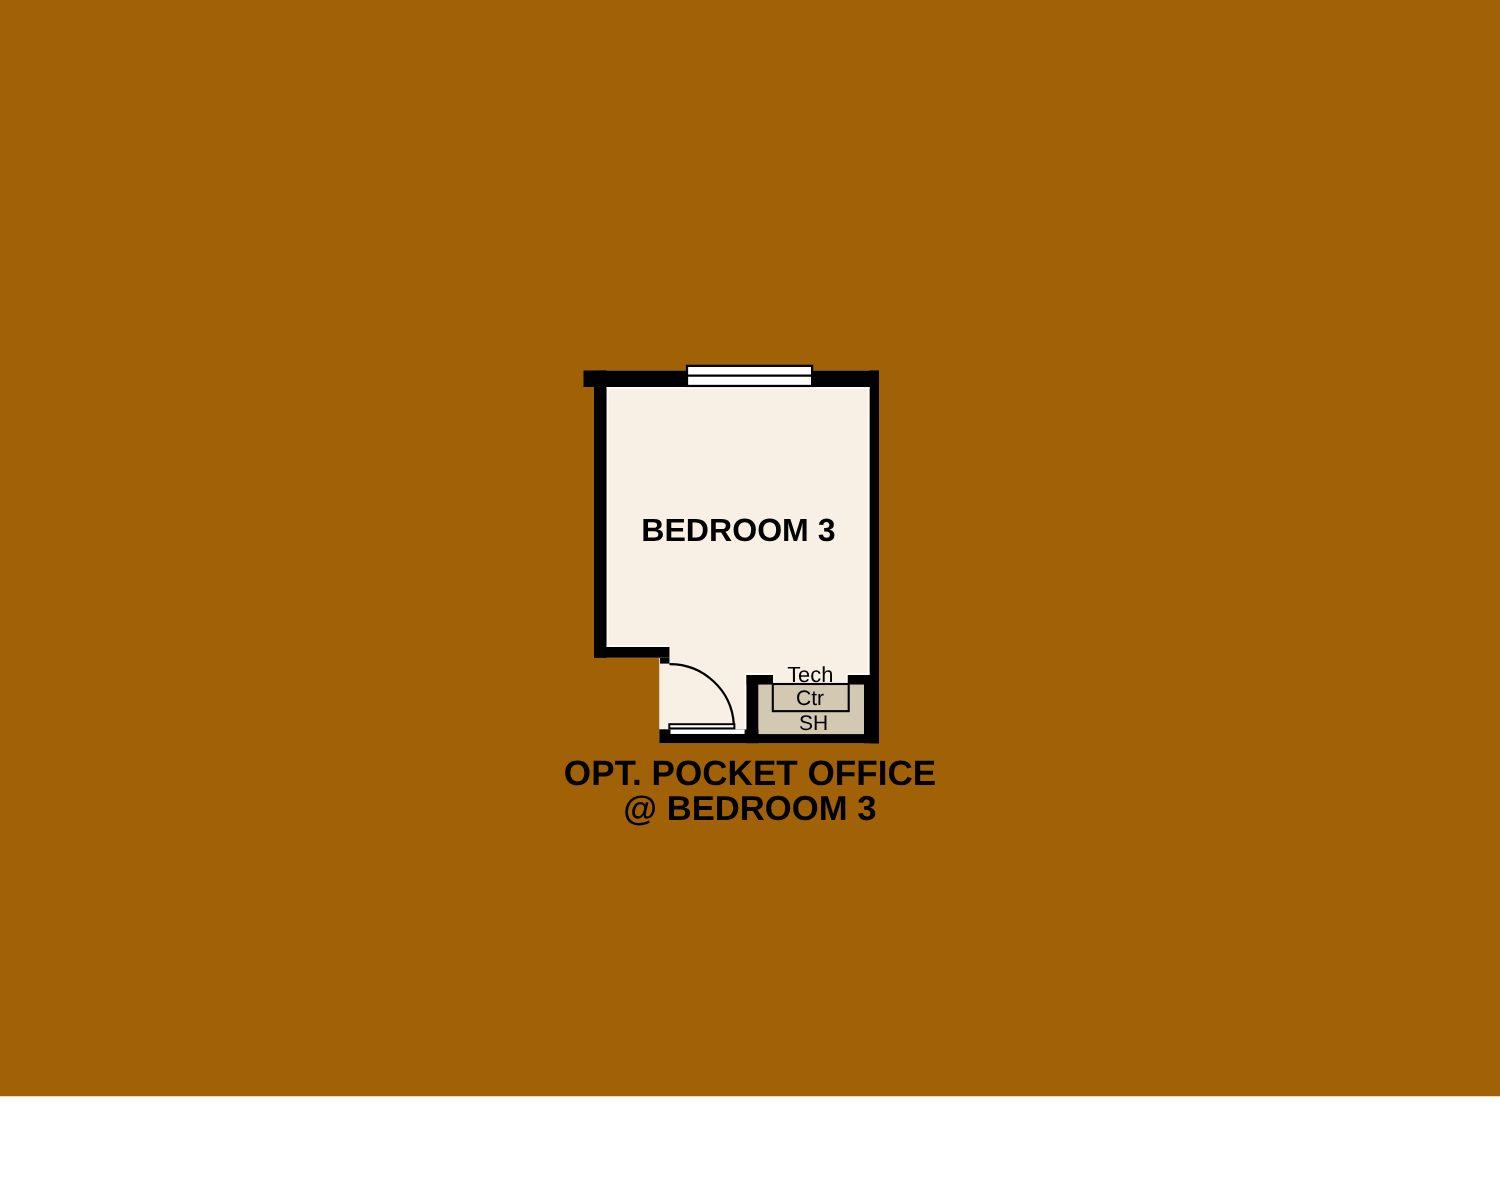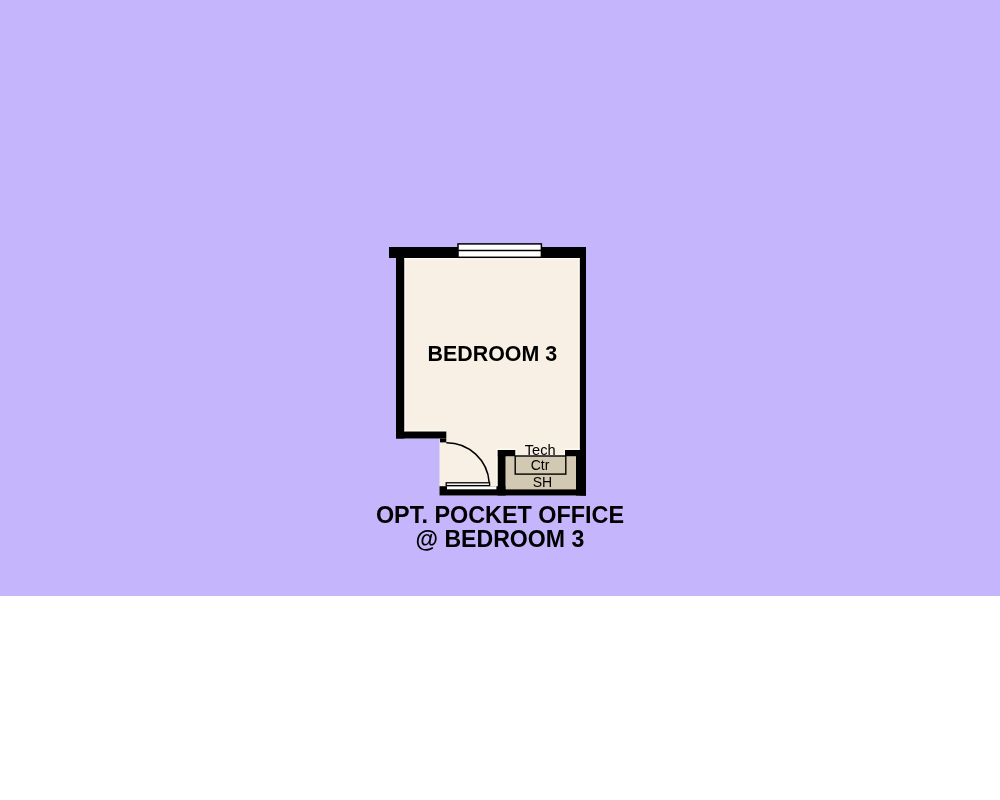--- a/index.html
+++ b/index.html
@@ -1,16 +1,16 @@
 <!DOCTYPE html>
 <html><head>
 <meta charset="utf-8">
 <style>
   html,body{margin:0;padding:0;background:#ffffff;}
-  .page{position:relative;width:1000px;height:596px;background:#c4b5fd;overflow:hidden;}
+  .page{position:relative;width:1000px;height:731px;background:#a16207;overflow:hidden;}
   svg{position:absolute;left:0;top:0;}
   text{font-family:"Liberation Sans", sans-serif;fill:#000000;}
 </style>
 </head>
 <body>
 <div class="page">
 <svg width="1000" height="800" viewBox="0 0 1000 800">
 
   <polygon points="396,247 586,247 586,495.5 439.5,495.5 439.5,438.5 396,438.5" fill="#f8f0e4"></polygon>
 

